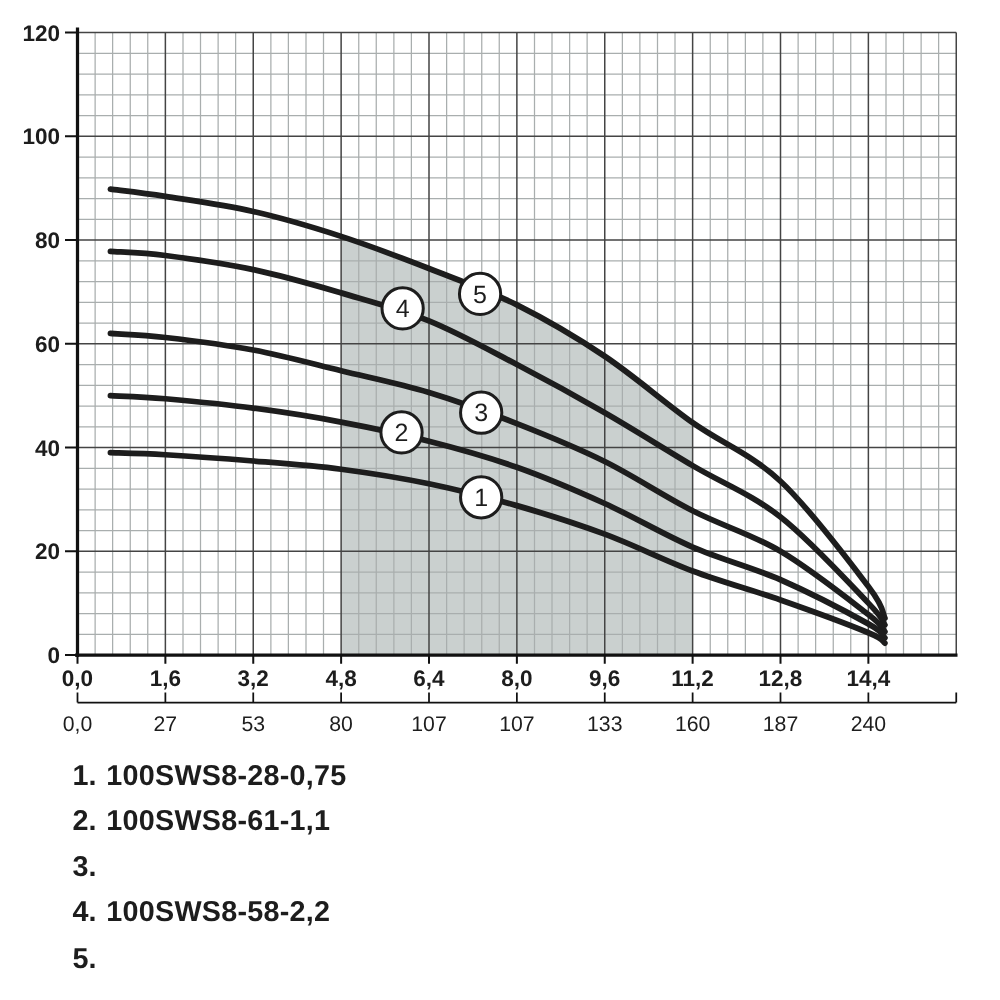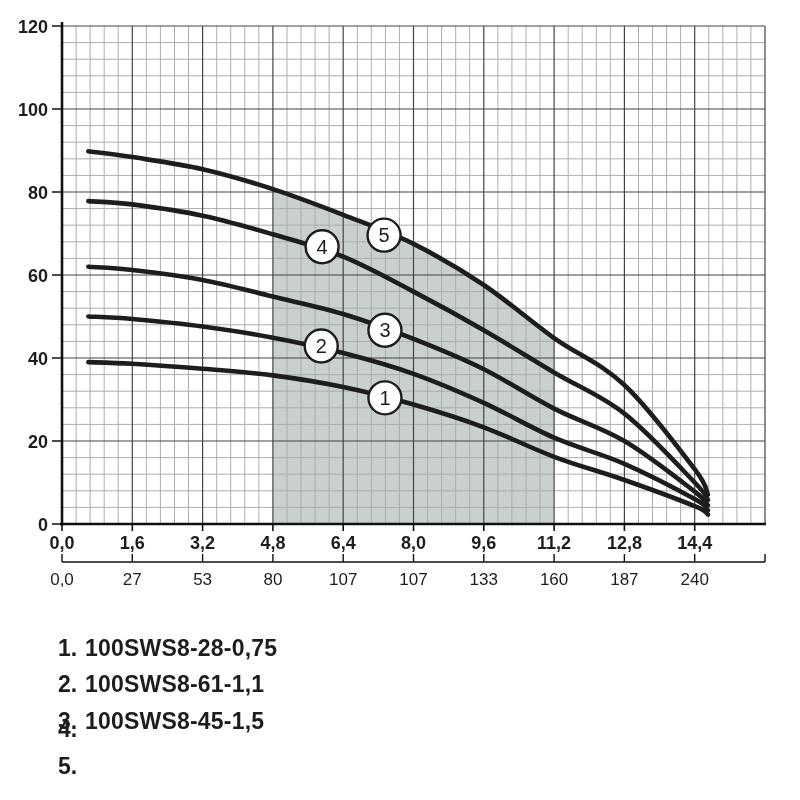--- a/index.html
+++ b/index.html
@@ -3,21 +3,21 @@
 <meta charset="utf-8">
 <style>
   html,body{margin:0;padding:0;background:#ffffff;}
   .page{position:relative;width:800px;height:800px;background:#ffffff;overflow:hidden;
         font-family:"Liberation Sans",sans-serif;color:#1d1d1d;}
   #chart{position:absolute;left:0;top:0;}
   #legend{position:absolute;left:58px;top:607px;margin:0;padding:0;list-style:none;
           font-family:"Liberation Sans",sans-serif;font-weight:bold;font-size:23px;}
   #legend li{height:36.4px;display:flex;align-items:baseline;white-space:nowrap;}
   #legend .num{display:inline-block;min-width:27px;}
-  #legend .lbl{display:inline-block;letter-spacing:0.2px;margin-top:28px;}
+  #legend .lbl{display:inline-block;letter-spacing:0.2px;}
 </style>
 </head>
 <body>
 
 <div class="page">
   <svg id="chart" width="800" height="600" viewBox="0 0 800 600">
       <path d="M272.9 189.09500000000003C284.6 193.4 319.8 205.7 343.2 214.8C366.6 224.0 390.1 232.2 413.5 243.9C436.9 255.6 460.4 269.3 483.8 285.0C507.2 300.7 542.4 329.2 554.1 338.1L554.0999999999999 524L272.9 524Z" fill="#cad0cf" stroke="none"></path>
       <path d="M76.1 26V524M90.1 26V524M104.2 26V524M118.2 26V524M146.4 26V524M160.4 26V524M174.5 26V524M188.5 26V524M216.7 26V524M230.7 26V524M244.8 26V524M258.8 26V524M287.0 26V524M301.0 26V524M315.1 26V524M329.1 26V524M357.3 26V524M371.3 26V524M385.4 26V524M399.4 26V524M427.6 26V524M441.6 26V524M455.7 26V524M469.7 26V524M497.9 26V524M511.9 26V524M526.0 26V524M540.0 26V524M568.2 26V524M582.2 26V524M596.3 26V524M610.3 26V524M638.5 26V524M652.5 26V524M666.6 26V524M680.6 26V524M708.8 26V524M722.8 26V524M736.9 26V524M750.9 26V524M62 507.4H765M62 490.8H765M62 474.2H765M62 457.6H765M62 424.4H765M62 407.8H765M62 391.2H765M62 374.6H765M62 341.4H765M62 324.8H765M62 308.2H765M62 291.6H765M62 258.4H765M62 241.8H765M62 225.2H765M62 208.6H765M62 175.4H765M62 158.8H765M62 142.2H765M62 125.6H765M62 92.4H765M62 75.8H765M62 59.2H765M62 42.6H765" stroke="#a9aeae" stroke-width="1" fill="none"></path>
       <path d="M132.3 26V524M202.6 26V524M272.9 26V524M343.2 26V524M413.5 26V524M483.8 26V524M554.1 26V524M624.4 26V524M694.7 26V524M765.0 26V524M62 441.0H765M62 358.0H765M62 275.0H765M62 192.0H765M62 109.0H765M62 26.0H765" stroke="#444444" stroke-width="1.2" fill="none"></path>
       <path d="M62 22V525.5M60 524H766" stroke="#111111" stroke-width="2.6" fill="none"></path>
@@ -70,22 +70,22 @@
       <li>
         <span class="num">1.</span>
         <span class="lbl">100SWS8-28-0,75</span>
       </li>
       <li>
         <span class="num">2.</span>
         <span class="lbl">100SWS8-61-1,1</span>
       </li>
       <li>
         <span class="num">3.</span>
-        <span class="lbl">100SWS8-45-1,5</span>
       </li>
       <li>
         <span class="num">4.</span>
+        <span class="lbl">100SWS8-58-2,2</span>
       </li>
       <li>
         <span class="num">5.</span>
       </li>
     </ol>
 </div>
 
 </body></html>

